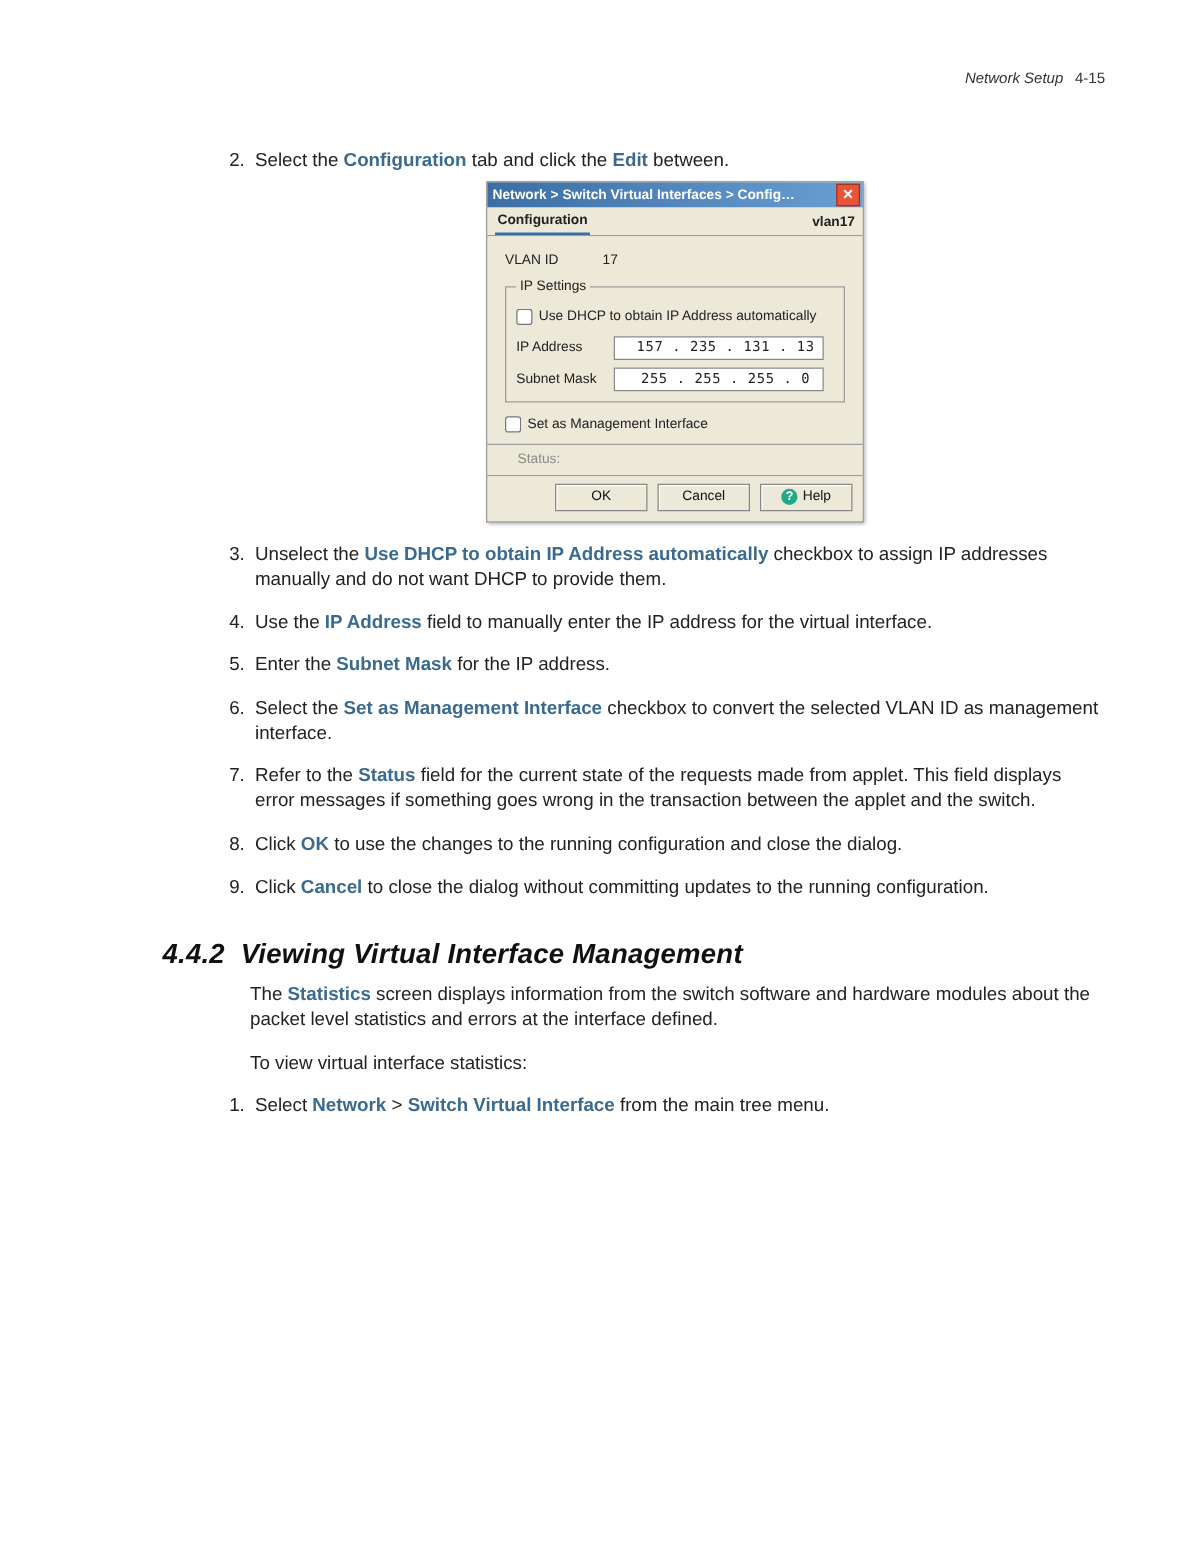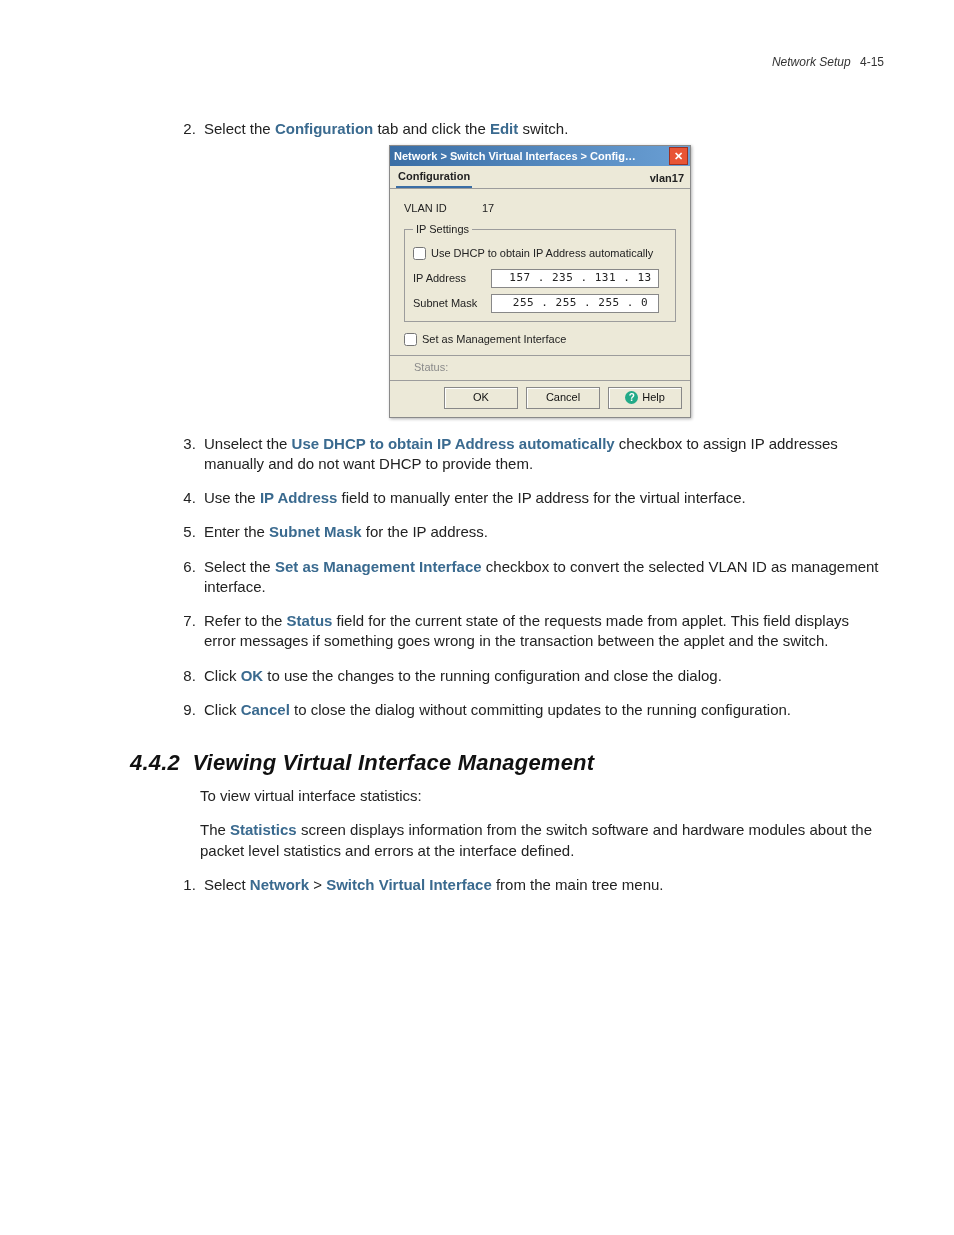--- a/index.html
+++ b/index.html
@@ -118,21 +118,21 @@
 
 <div class="page">
 
   <div class="header-row">
     <span class="net">Network Setup</span>
     <span class="pn">4-15</span>
   </div>
 
   <ol class="steps" start="2">
     <li>
-      <span>Select the </span><span class="bold-link">Configuration</span><span> tab and click the </span><span class="bold-link">Edit</span><span> switch.</span>
+      <span>Select the </span><span class="bold-link">Configuration</span><span> tab and click the </span><span class="bold-link">Edit</span><span> between.</span>
 
       <div class="dlg-wrap">
         <div class="dlg">
           <div class="titlebar">
             <span class="t">Network &gt; Switch Virtual Interfaces &gt; Config…</span>
             <div class="closebtn">✕</div>
           </div>
           <div class="tabbar">
             <span class="tab">Configuration</span>
             <span class="vname">vlan17</span>
@@ -191,23 +191,23 @@
     <li><span>Enter the </span><span class="bold-link">Subnet Mask</span><span> for the IP address.</span></li>
     <li><span>Select the </span><span class="bold-link">Set as Management Interface</span><span> checkbox to convert the selected VLAN ID as management interface.</span></li>
     <li><span>Refer to the </span><span class="bold-link">Status</span><span> field for the current state of the requests made from applet. This field displays error messages if something goes wrong in the transaction between the applet and the switch.</span></li>
     <li><span>Click </span><span class="bold-link">OK</span><span> to use the changes to the running configuration and close the dialog.</span></li>
     <li><span>Click </span><span class="bold-link">Cancel</span><span> to close the dialog without committing updates to the running configuration.</span></li>
   </ol>
 
   <h2 class="sect">
     <span>4.4.2</span>&nbsp;&nbsp;<span>Viewing Virtual Interface Management</span>
   </h2>
-  <div class="subpara">To view virtual interface statistics:</div>
   <div class="subpara">
     <span>The </span><span class="bold-link">Statistics</span><span> screen displays information from the switch software and hardware modules about the packet level statistics and errors at the interface defined.</span>
   </div>
+  <div class="subpara">To view virtual interface statistics:</div>
   <ol class="steps" start="1">
     <li>
       <span>Select </span><span class="bold-link">Network</span><span> &gt; </span><span class="bold-link">Switch Virtual Interface</span><span> from the main tree menu.</span>
     </li>
   </ol>
 
 </div>
 
 </body></html>

